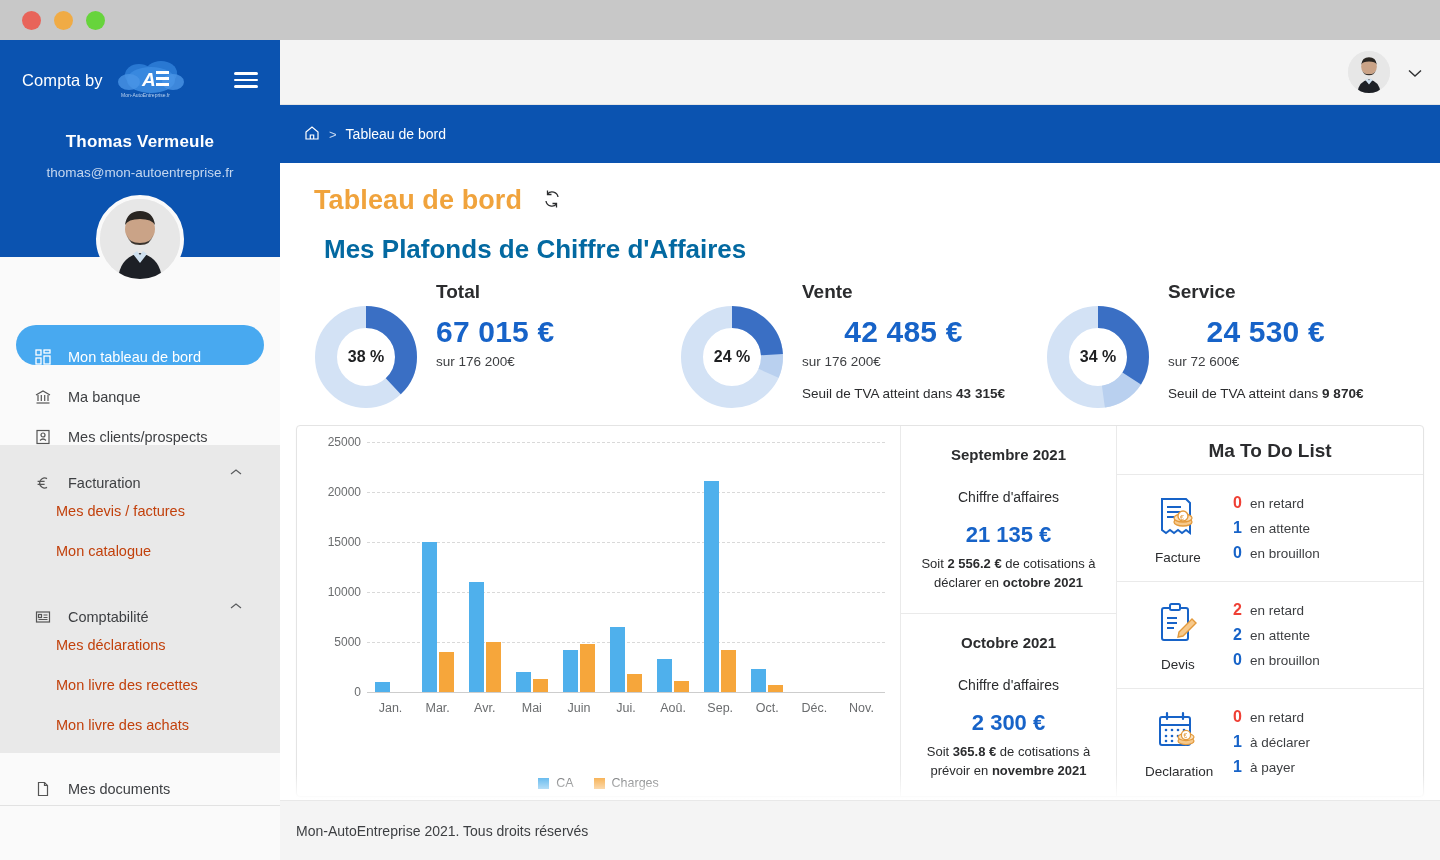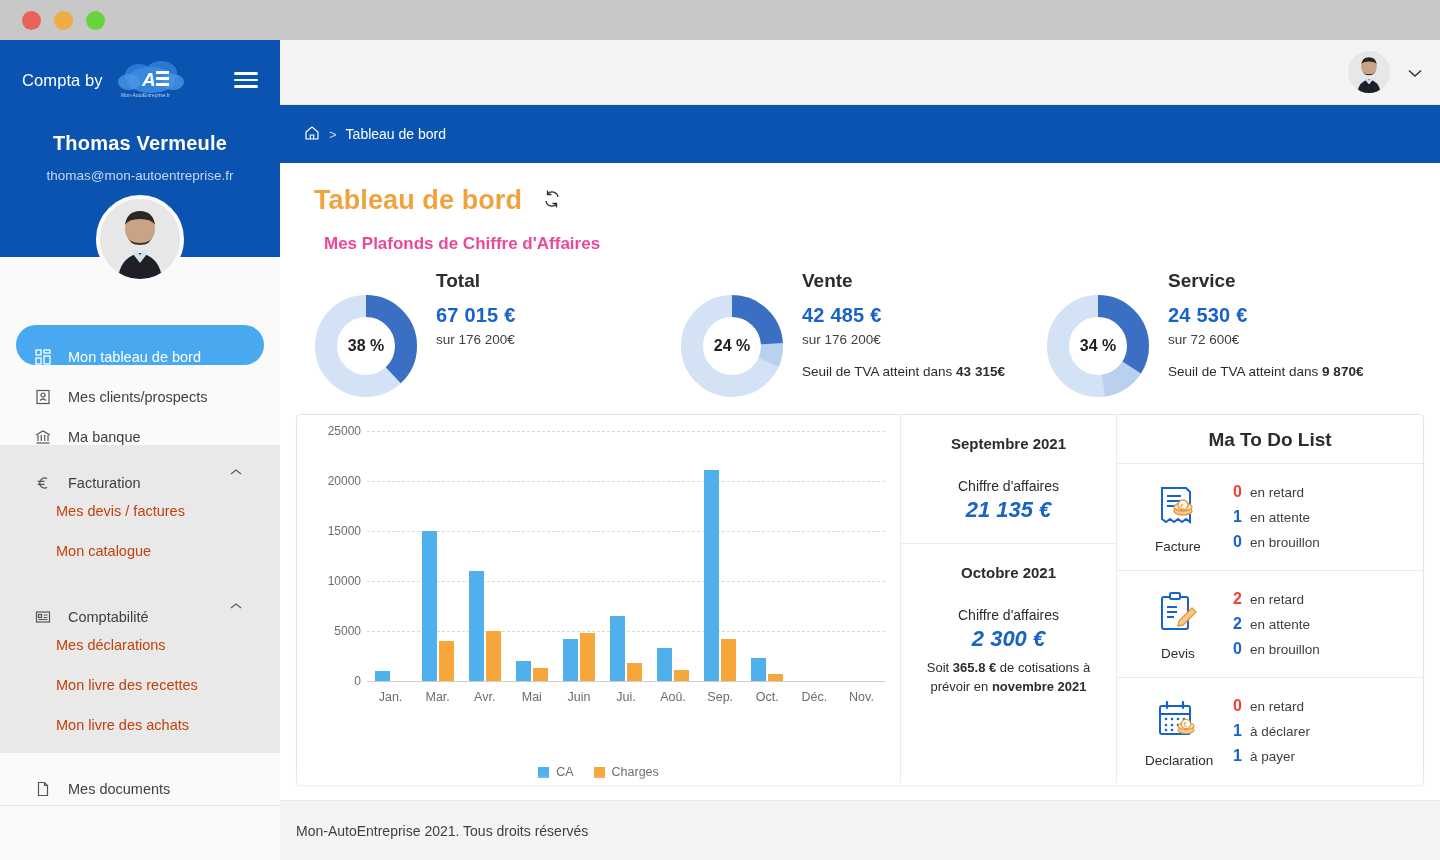--- a/index.html
+++ b/index.html
@@ -51,21 +51,21 @@
     color: #ffffff; font-size: 16.5px; font-weight: 500;
     letter-spacing: .1px;
   }
   #brand-logo {
     position: relative; width: 86px; height: 44px; margin-left: 6px;
   }
   #hamburger { display: flex; flex-direction: column; gap: 4px; cursor: pointer; }
   #hamburger span { display: block; width: 24px; height: 2.6px; background: #fff; border-radius: 2px; }
 
   #user-name {
-    color: #fff; font-size: 20px; font-weight: 700;
+    color: #fff; font-size: 17px; font-weight: 700;
     text-align: center; margin-top: 30px; letter-spacing: .2px;
   }
   #user-mail {
     color: #c5d7ef; font-size: 13.5px;
     text-align: center; margin-top: 13px;
   }
   #avatar-big {
     position: absolute; left: 50%; transform: translateX(-50%);
     top: 155px;
     width: 88px; height: 88px; border-radius: 50%;
@@ -141,43 +141,43 @@
   #page-title-row {
     display: flex; align-items: center; gap: 20px;
     padding: 22px 0 0 34px;
   }
   #page-title {
     color: #f0a33c; font-size: 27px; font-weight: 700; letter-spacing: .1px;
   }
   #refresh-icon { cursor: pointer; color: #2b2c2e; }
 
   #section-title {
-    color: #ec4899; font-size: 17px; font-weight: 700;
+    color: #0369a1; font-size: 26px; font-weight: 700;
     padding: 18px 4px 0 44px;
   }
 
   
   #kpi-row {
     display: flex; padding: 12px 0 0 34px;
   }
   .kpi { display: flex; align-items: flex-start; width: 366px; }
   .donut-wrap { width: 104px; height: 104px; position: relative; flex: 0 0 104px; margin-top: 28px;}
   .donut-hole {
     position: absolute; left: 50%; top: 50%;
     transform: translate(-50%, -50%);
     width: 56px; height: 56px; border-radius: 50%;
     background: #fff;
     display: flex; align-items: center; justify-content: center;
     font-size: 16px; font-weight: 700; color: #1e1f21;
   }
   .kpi-body { padding-left: 18px; padding-top: 4px; }
   .kpi-label { font-size: 19px; font-weight: 700; color: #2b2c2e; }
   .kpi-value {
-    font-size: 20px; font-weight: 700; color: #1763c8;
-    margin-top: 12px; letter-spacing: .2px;
+    font-size: 30px; font-weight: 700; color: #1763c8;
+    margin-top: 12px; letter-spacing: .2px; text-align: center;
   }
   .kpi-sub { font-size: 13.5px; color: #3d3f42; margin-top: 5px; }
   .kpi-note { font-size: 13.5px; color: #2b2c2e; margin-top: 15px; max-width: 205px; line-height: 1.55; }
   .kpi-note b { font-weight: 700; }
 
   
   #panels {
     display: flex; margin: 16px 16px 0 16px;
     border: 1px solid #e4e4e4; border-radius: 4px;
     background: #ffffff; height: 372px;
@@ -211,21 +211,21 @@
     font-size: 12.5px; color: #6a6c6e;
   }
   .legend-item { display: flex; align-items: center; gap: 7px; }
   .legend-swatch { width: 11px; height: 11px; }
 
   
   .month-block { padding: 20px 12px; text-align: center; }
   .month-block + .month-block { border-top: 1px solid #eaeaea; }
   .mb-title { font-size: 15px; font-weight: 700; color: #2b2c2e; }
   .mb-ca-label { font-size: 14px; color: #2b2c2e; margin-top: 26px; }
-  .mb-ca-value { font-size: 22px; font-weight: 700; color: #1763c8; margin-top: 3px; font-style: italic; }
+  .mb-ca-value { font-size: 22px; font-weight: 700; color: #1763c8; margin-top: 17px; }
   .mb-note { font-size: 13px; color: #2b2c2e; margin-top: 7px; line-height: 1.45; }
   .mb-note b { font-weight: 700; }
 
   
   #todo-title {
     text-align: center; font-size: 19px; font-weight: 700;
     color: #2b2c2e; padding: 14px 0 12px 0;
     border-bottom: 1px solid #eaeaea;
   }
   .todo-row {
@@ -316,36 +316,36 @@
               <rect x="9" y="1" width="6" height="3"></rect>
             <rect x="1" y="9" width="5" height="6"></rect>
               <rect x="9" y="7" width="6" height="8"></rect>
           </svg>
         </span>
         <span>Mon tableau de bord</span>
       </div>
       <div class="menu-item">
         <span class="mi-icon">
           <svg width="16" height="16" viewBox="0 0 16 16" fill="none" stroke="currentColor" stroke-width="1.2">
+            <path d="M1 6 L8 2 L15 6"></path>
+              <path d="M3 6v6M6.3 6v6M9.7 6v6M13 6v6"></path>
+              <path d="M1.5 14h13"></path>
+          </svg>
+        </span>
+        <span>Ma banque</span>
+      </div>
+      <div class="menu-item">
+        <span class="mi-icon">
+          <svg width="16" height="16" viewBox="0 0 16 16" fill="none" stroke="currentColor" stroke-width="1.2">
             <rect x="2" y="1.5" width="12" height="13"></rect>
               <circle cx="8" cy="6" r="2"></circle>
             <path d="M5 11.5q3 -3 6 0"></path>
           </svg>
         </span>
         <span>Mes clients/prospects</span>
-      </div>
-      <div class="menu-item">
-        <span class="mi-icon">
-          <svg width="16" height="16" viewBox="0 0 16 16" fill="none" stroke="currentColor" stroke-width="1.2">
-            <path d="M1 6 L8 2 L15 6"></path>
-              <path d="M3 6v6M6.3 6v6M9.7 6v6M13 6v6"></path>
-              <path d="M1.5 14h13"></path>
-          </svg>
-        </span>
-        <span>Ma banque</span>
       </div>
 
       <div class="group">
         <div class="menu-item">
           <span class="mi-icon">
             <svg width="16" height="16" viewBox="0 0 16 16" fill="none" stroke="currentColor" stroke-width="1.3">
               <path d="M12 3.6A5 5 0 1 0 12 12.4"></path>
                 <path d="M2.6 6.4h7M2.6 9.4h7"></path>
             </svg>
           </span>
@@ -597,20 +597,21 @@
                 <span>Charges</span>
               </div>
             </div>
         </div>
 
         <div id="mid-panel">
           <div class="month-block">
             <div class="mb-title">Septembre 2021</div>
             <div class="mb-ca-label">Chiffre d'affaires</div>
             <div class="mb-ca-value">21 135 €</div>
+            <div class="mb-note"><span>Soit </span><b>2 556.2 €</b><span> de cotisations à déclarer en </span><b>octobre 2021</b></div>
           </div>
           <div class="month-block">
             <div class="mb-title">Octobre 2021</div>
             <div class="mb-ca-label">Chiffre d'affaires</div>
             <div class="mb-ca-value">2 300 €</div>
             <div class="mb-note"><span>Soit </span><b>365.8 €</b><span> de cotisations à prévoir en </span><b>novembre 2021</b></div>
           </div>
         </div>
 
         <div id="todo-panel">

